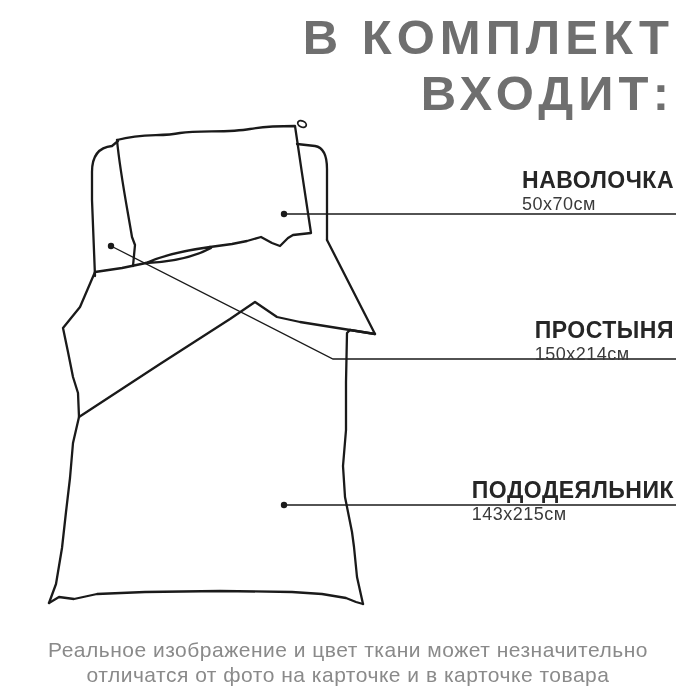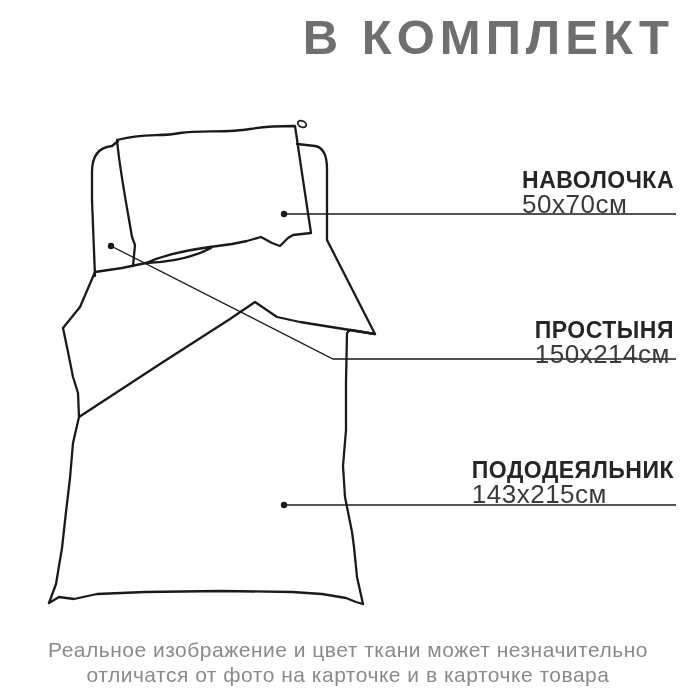--- a/index.html
+++ b/index.html
@@ -16,26 +16,26 @@
     position:absolute;top:9px;right:26px;text-align:right;
     font-size:49px;line-height:56px;font-weight:700;letter-spacing:5px;
     color:var(--title_gray,#6f6f6f);white-space:nowrap;
   }
   .label{position:absolute;right:26px;text-align:left;white-space:nowrap;}
   .label-name{
     font-size:23px;line-height:25px;font-weight:700;letter-spacing:0.5px;
     color:var(--label_dark,#262626);
   }
   .label-size{
-    font-size:26px;line-height:23px;font-weight:400;letter-spacing:0.5px;
+    font-size:18px;line-height:23px;font-weight:400;letter-spacing:0.5px;
     color:var(--size_dark,#3a3a3a);
   }
   .label-pillowcase{top:168px;}
   .label-sheet{top:318px;}
-  .label-duvet{top:458px;margin-left:8px;}
+  .label-duvet{top:478px;margin-left:8px;}
   .note{
     position:absolute;top:637px;left:0;width:696px;text-align:center;
     font-size:21px;line-height:25px;letter-spacing:0.5px;
     color:var(--note_gray,#8a8a8a);
   }
 </style>
 </head>
 <body>
 
 <div class="page">
@@ -64,20 +64,21 @@
     <path class="thin" d="M 284,214 L 676,214"></path>
     <path class="thin" d="M 111,246 L 333,359 L 676,359"></path>
     <path class="thin" d="M 284,505 L 676,505"></path>
     <circle class="dot" cx="284" cy="214" r="3.2"></circle>
     <circle class="dot" cx="111" cy="246" r="3.2"></circle>
     <circle class="dot" cx="284" cy="505" r="3.2"></circle>
   </svg>
 
   <div class="title">
     <div>В КОМПЛЕКТ</div>
+    <div>ВХОДИТ:</div>
   </div>
 
   <div class="label label-pillowcase">
     <div class="label-name">НАВОЛОЧКА</div>
     <div class="label-size">50х70см</div>
   </div>
 
   <div class="label label-sheet">
     <div class="label-name">ПРОСТЫНЯ</div>
     <div class="label-size">150х214см</div>

